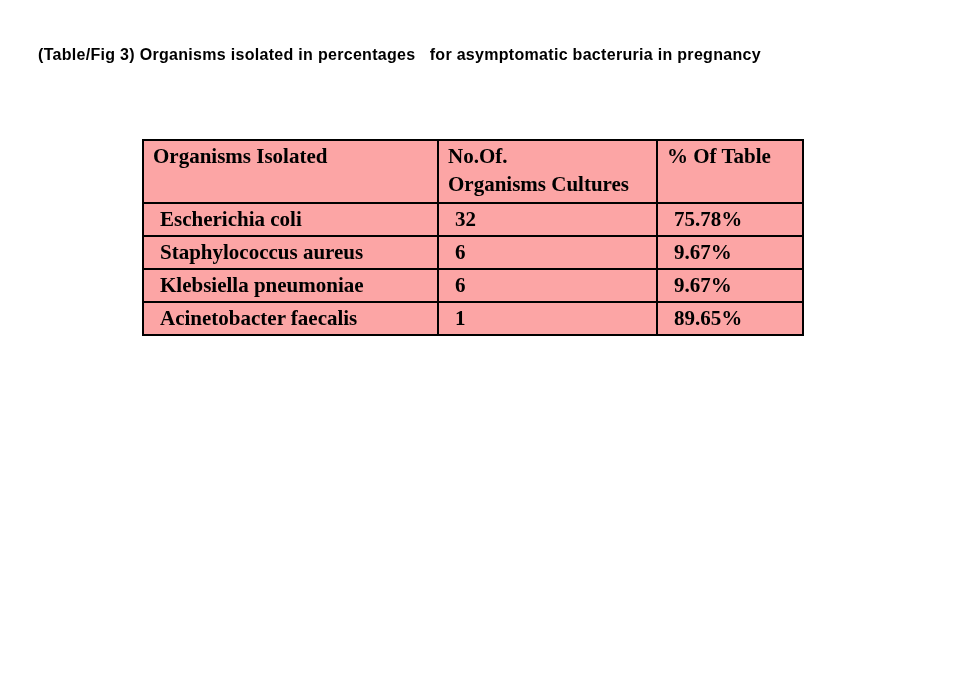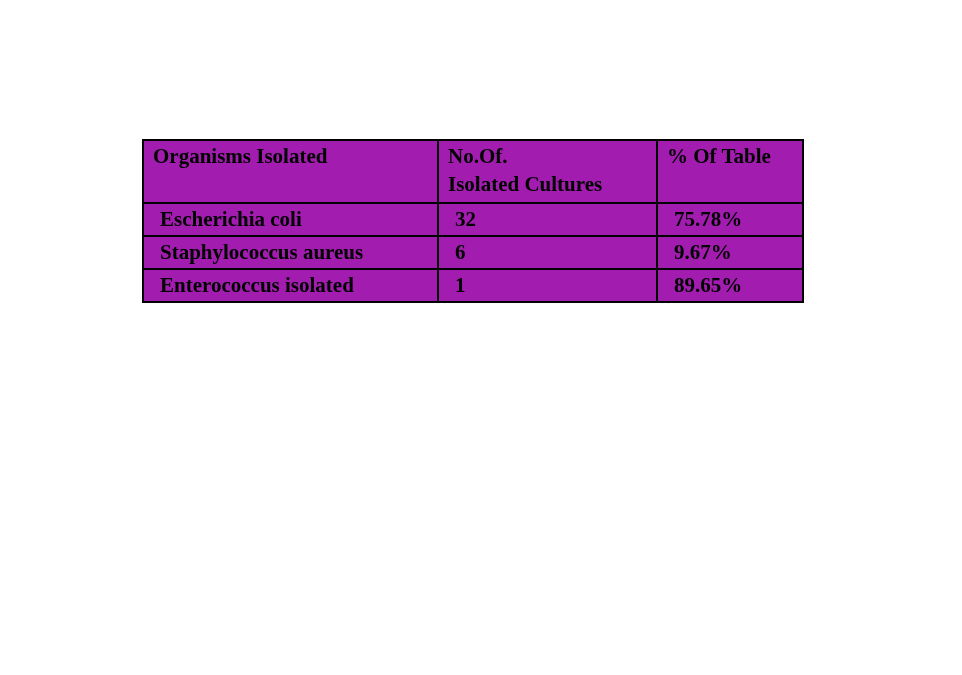--- a/index.html
+++ b/index.html
@@ -29,21 +29,21 @@
     position: absolute;
     left: 142px;
     top: 139px;
     width: 660px;
     border-collapse: collapse;
     table-layout: fixed;
     font-family: "Liberation Serif", serif;
     font-weight: bold;
     font-size: 21px;
     color: #000000;
-    background: #a21caf;
+    background: #fca5a5;
   }
   table.fig-table th,
   table.fig-table td {
     border: 2px solid #000000;
     text-align: left;
     padding: 2px 6px 2px 9px;
     overflow: hidden;
     white-space: nowrap;
   }
   table.fig-table th {
@@ -57,53 +57,59 @@
     height: 27px;
     line-height: 1;
     padding-left: 16px;
   }
 </style>
 </head>
 <body>
 
 <div class="canvas">
 
+  <div class="fig-title">(Table/Fig 3) Organisms isolated in percentages   for asymptomatic bacteruria in pregnancy</div>
 
   <table class="fig-table">
     <colgroup>
       <col style="width:295px">
       <col style="width:219px">
       <col style="width:146px">
     </colgroup>
     <thead>
       <tr>
         <th>
           <span>Organisms Isolated</span>
         </th>
         <th>
           <div>No.Of.</div>
-          <div>Isolated Cultures</div>
+          <div>Organisms Cultures</div>
         </th>
         <th>
           <span>% Of Table</span>
         </th>
       </tr>
     </thead>
     <tbody>
       <tr>
         <td>Escherichia coli</td>
         <td>32</td>
         <td>75.78%</td>
       </tr>
       <tr>
         <td>Staphylococcus aureus</td>
         <td>6</td>
         <td>9.67%</td>
       </tr>
       <tr>
-        <td>Enterococcus isolated</td>
+        <td>Klebsiella pneumoniae</td>
+        <td>6</td>
+        <td>9.67%</td>
+      </tr>
+      <tr>
+        <td>Acinetobacter faecalis</td>
         <td>1</td>
         <td>89.65%</td>
       </tr>
     </tbody>
   </table>
 
 </div>
 
 </body></html>

